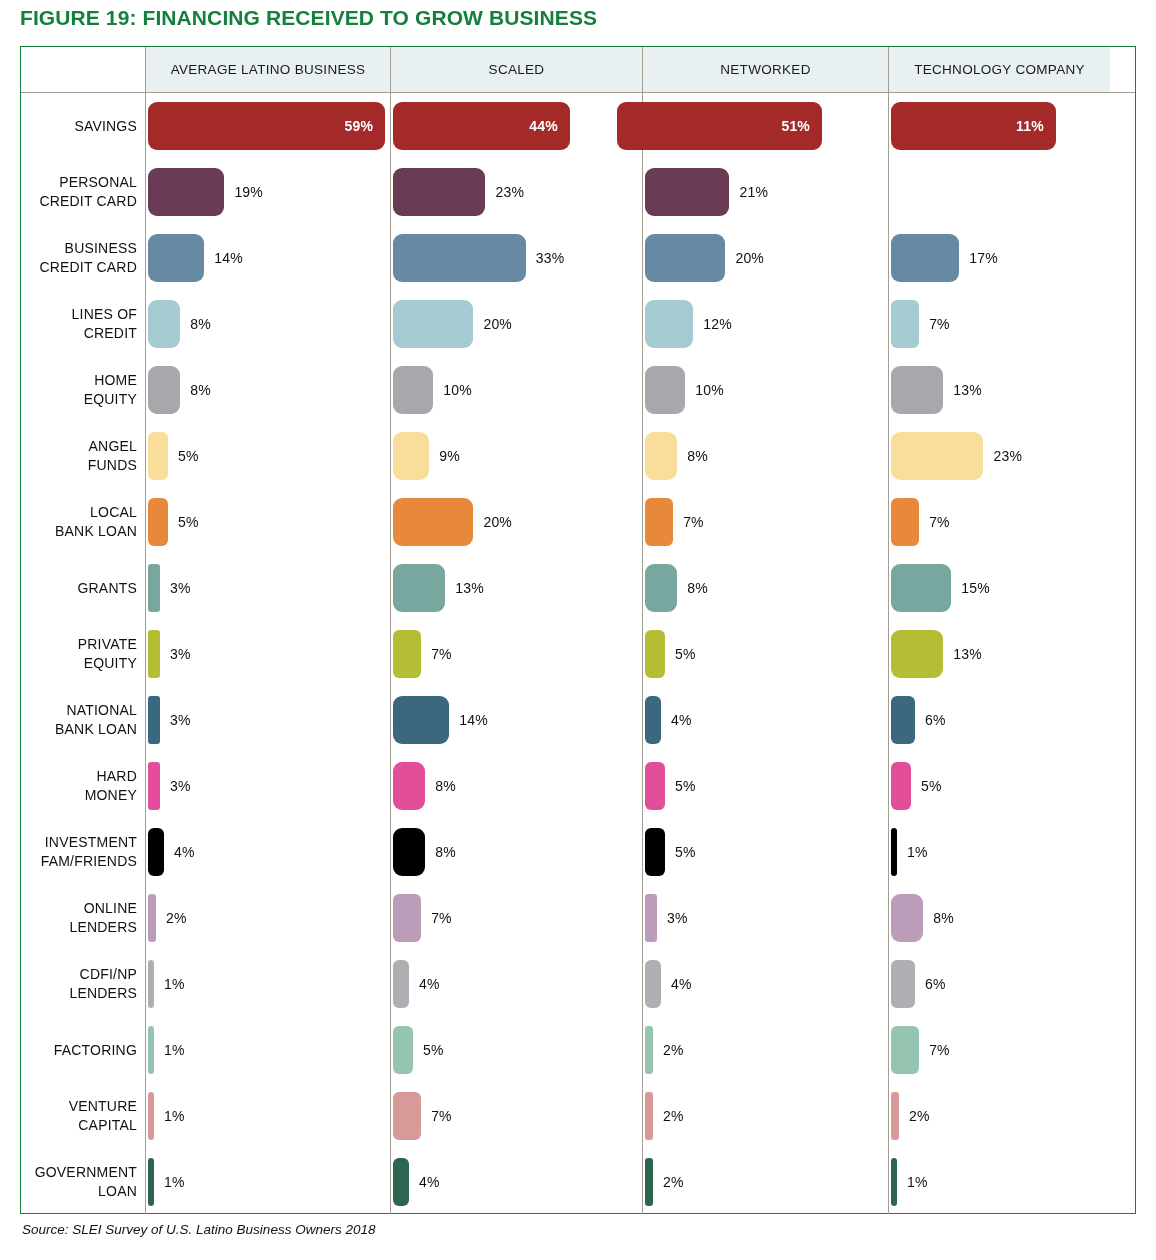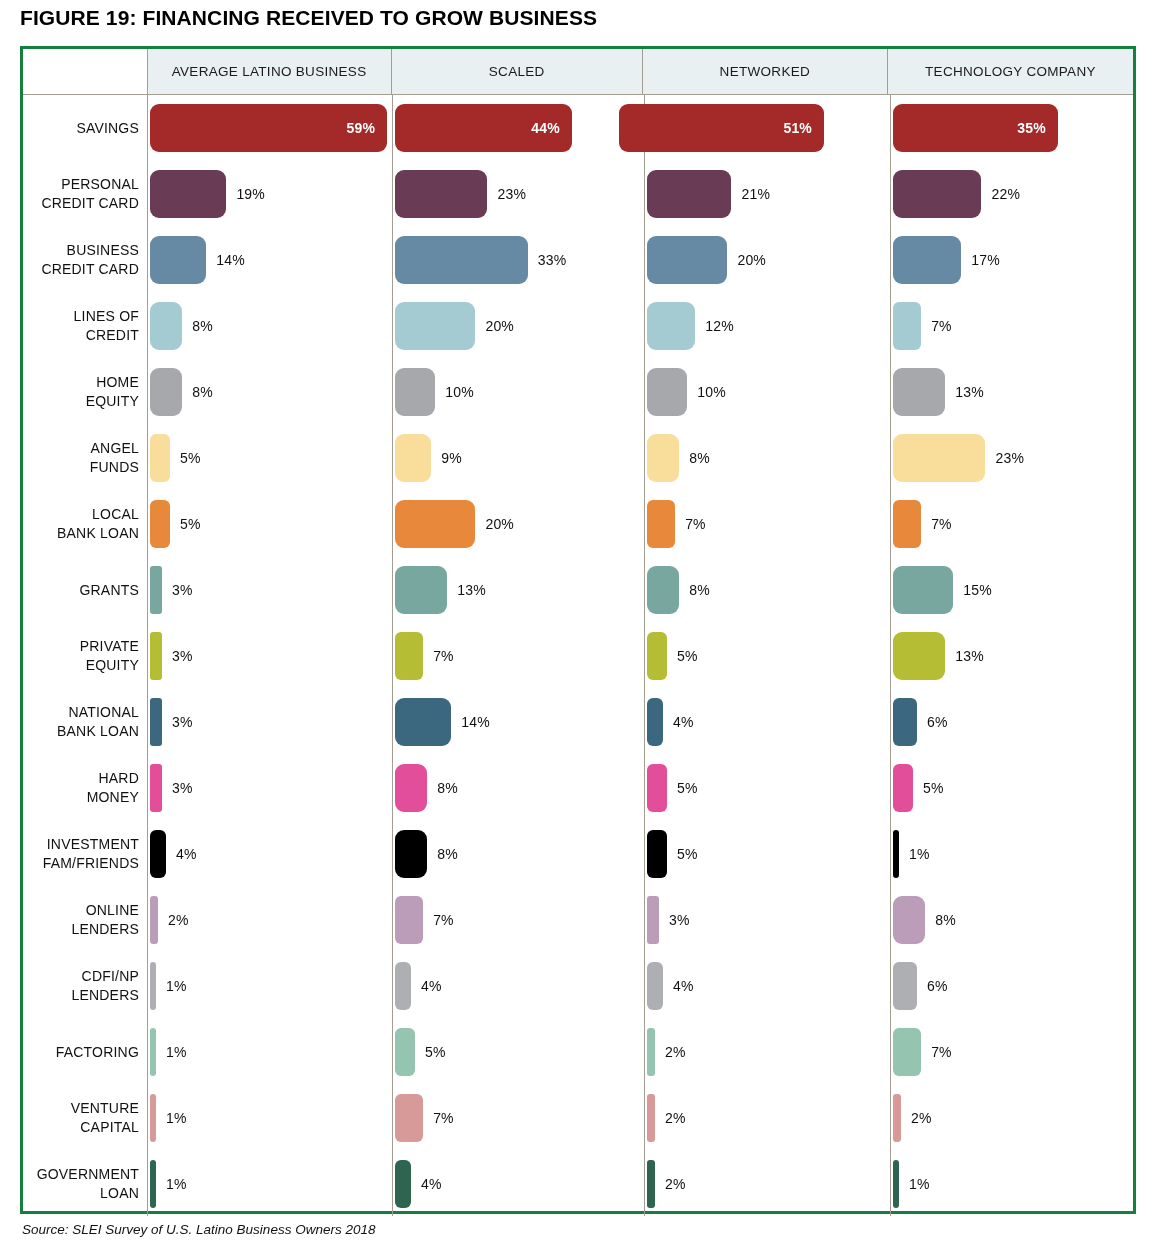--- a/index.html
+++ b/index.html
@@ -15,30 +15,30 @@
     position:relative;
     width:1156px;height:1260px;
     box-sizing:border-box;
     padding:0 20px;
   }
   #fig-title{
     position:absolute;
     left:20px; top:6px;
     font-size:21px;
     letter-spacing:.1px;
-    color:#000000;
+    color:#15803d;
     font-weight:600;
     white-space:nowrap;
   }
   #table-wrap{
     position:absolute;
     left:20px; top:46px;
     width:1116px;
     height:1168px;
-    border:3px solid #15803d;
+    border:1px solid #15803d;
     box-sizing:border-box;
   }
   
   .hdr-row{
     display:flex;
     height:46px;
     border-bottom:1px solid #a39e91;
     box-sizing:border-box;
   }
   .hdr-cell{
@@ -134,21 +134,21 @@
 
   <div id="fig-title">FIGURE 19: FINANCING RECEIVED TO GROW BUSINESS</div>
 
   <div id="table-wrap">
 
     <div class="hdr-row">
       <div class="hdr-cell spacer" style="width: 124px;"></div>
       <div class="hdr-cell" style="width: 245px;">AVERAGE LATINO BUSINESS</div>
       <div class="hdr-cell" style="width: 252px;">SCALED</div>
       <div class="hdr-cell" style="width: 246px;">NETWORKED</div>
-      <div class="hdr-cell" style="width: 247px;">TECHNOLOGY COMPANY</div>
+      <div class="hdr-cell" style="width: 222px;">TECHNOLOGY COMPANY</div>
     </div>
 
     <div class="body-grid" id="body-grid">
         <div class="vline" style="left: 124px;"></div>
         <div class="vline" style="left: 369px;"></div>
         <div class="vline" style="left: 621px;"></div>
         <div class="vline" style="left: 867px;"></div>
         <div class="row" style="top: 0px;">
           <div class="row-label">
             <div>SAVINGS</div>
@@ -163,44 +163,40 @@
               <span class="bar-val-in">44%</span>
             </div>
           </div>
           <div class="bar-cell" style="left: 596px; width: 232px;">
             <div class="bar inside-label" style="width: 205.02px; background: rgb(163, 42, 40);">
               <span class="bar-val-in">51%</span>
             </div>
           </div>
           <div class="bar-cell" style="left: 870px; width: 245px;">
             <div class="bar inside-label" style="width: 164.82px; background: rgb(163, 42, 40);">
-              <span class="bar-val-in">35%</span>
+              <span class="bar-val-in">11%</span>
             </div>
           </div>
         </div>
         <div class="row" style="top: 66px;">
           <div class="row-label">
             <div>PERSONAL</div>
             <div>CREDIT CARD</div>
           </div>
           <div class="bar-cell" style="left: 127px; width: 243px;">
             <div class="bar" style="width: 76.38px; background: rgb(106, 59, 85);"></div>
             <div class="bar-val-out" style="left: 86.38px;">19%</div>
           </div>
           <div class="bar-cell" style="left: 372px; width: 250px;">
             <div class="bar" style="width: 92.46px; background: rgb(106, 59, 85);"></div>
             <div class="bar-val-out" style="left: 102.46px;">23%</div>
           </div>
           <div class="bar-cell" style="left: 624px; width: 244px;">
             <div class="bar" style="width: 84.42px; background: rgb(106, 59, 85);"></div>
             <div class="bar-val-out" style="left: 94.42px;">21%</div>
-          </div>
-          <div class="bar-cell" style="left: 870px; width: 245px;">
-            <div class="bar" style="width: 88.44px; background: rgb(106, 59, 85);"></div>
-            <div class="bar-val-out" style="left: 98.44px;">22%</div>
           </div>
         </div>
         <div class="row" style="top: 132px;">
           <div class="row-label">
             <div>BUSINESS</div>
             <div>CREDIT CARD</div>
           </div>
           <div class="bar-cell" style="left: 127px; width: 243px;">
             <div class="bar" style="width: 56.28px; background: rgb(103, 138, 164);"></div>
             <div class="bar-val-out" style="left: 66.28px;">14%</div>

